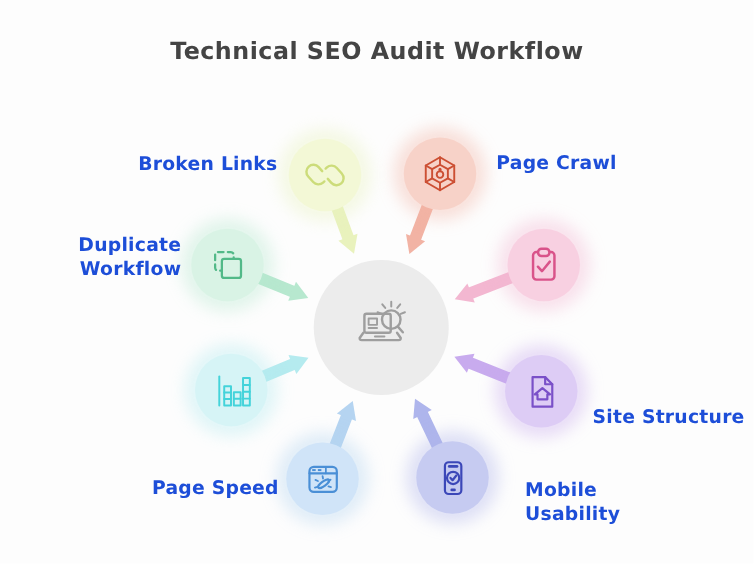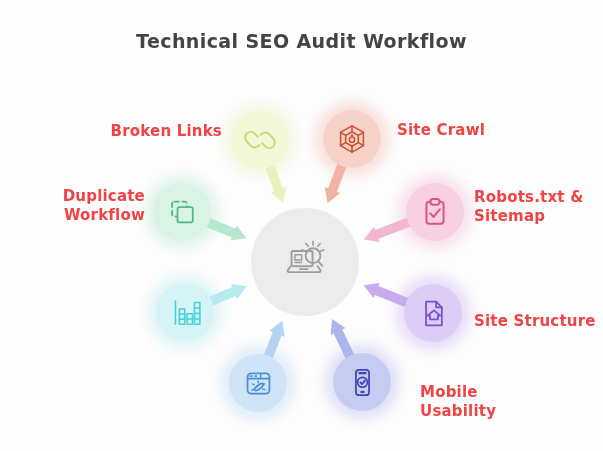--- a/index.html
+++ b/index.html
@@ -18,21 +18,21 @@
     position:absolute;z-index:2;width:108px;height:108px;border-radius:50%;
     display:flex;align-items:center;justify-content:center;
     transform:translate(-50%,-50%);
   }
   .node{
     position:absolute;z-index:2;width:58px;height:58px;border-radius:50%;
     display:flex;align-items:center;justify-content:center;
     transform:translate(-50%,-50%);
   }
   .label{
-    position:absolute;z-index:3;font-size:15px;font-weight:600;color:#ef4444;
+    position:absolute;z-index:3;font-size:15px;font-weight:600;color:#1d4ed8;
     line-height:19px;white-space:pre-line;letter-spacing:.2px;
   }
   .label.r{text-align:right;}
   svg{overflow:visible;display:block;}
   svg *{vector-effect:none;}
   .icn{stroke-linecap:round;stroke-linejoin:round;}
 </style>
 </head>
 <body>
 
@@ -84,73 +84,72 @@
 
   <div class="node" style="left: 352px; top: 139px; background: rgb(247, 210, 200); box-shadow: rgba(242, 179, 164, 0.4) 0px 0px 13px 8px;">
     <svg width="34" height="34" viewBox="0 0 40 40" class="icn" fill="none" stroke="currentColor" stroke-width="1.8" style="color: rgb(204, 79, 51);">
       <polygon points="20,4.5 6.6,12.2 6.6,27.8 20,35.5 33.4,27.8 33.4,12.2"></polygon>
       <polygon points="20,11.5 12.6,15.7 12.6,24.3 20,28.5 27.4,24.3 27.4,15.7"></polygon>
       <path d="M20 4.5 V11.5 M6.6 12.2 L12.6 15.7 M6.6 27.8 L12.6 24.3 M20 35.5 V28.5 M33.4 27.8 L27.4 24.3 M33.4 12.2 L27.4 15.7"></path>
       <circle cx="20" cy="20.8" r="3.1"></circle>
       <circle cx="20" cy="15.9" r="1.5" fill="currentColor" stroke="none"></circle>
     </svg>
   </div>
-  <div class="label" style="left:397px;top:121px;">Site Crawl</div>
+  <div class="label" style="left:397px;top:121px;">Page Crawl</div>
 
   <div class="node" style="left: 182px; top: 212px; background: rgb(217, 243, 229); box-shadow: rgba(183, 232, 207, 0.4) 0px 0px 13px 8px;">
     <svg width="36" height="36" viewBox="0 0 40 40" class="icn" fill="none" stroke="currentColor" stroke-width="2" style="color: rgb(82, 185, 136);">
       <rect x="9" y="8.5" width="16.5" height="16.5" rx="2.5" stroke-dasharray="5 3.8"></rect>
       <rect x="15" y="14.5" width="17" height="17" rx="2" style="fill: rgb(217, 243, 229);"></rect>
     </svg>
   </div>
   <div class="label r" style="right:458px;top:187px;">Duplicate
 Workflow</div>
 
   <div class="node" style="left: 435px; top: 212px; background: rgb(248, 208, 225); box-shadow: rgba(243, 183, 209, 0.4) 0px 0px 13px 8px;">
     <svg width="36" height="36" viewBox="0 0 40 40" class="icn" fill="none" stroke="currentColor" stroke-width="2.2" style="color: rgb(217, 83, 138);">
       <rect x="10.5" y="8.5" width="19" height="24.5" rx="3"></rect>
       <rect x="15" y="5.5" width="10" height="6.5" rx="3" style="fill: rgb(248, 208, 225);"></rect>
       <path d="M14.8 21.5 l3.6 4 7 -8.5"></path>
     </svg>
   </div>
-  <div class="label" style="left:474px;top:188px;">Robots.txt &amp;
-Sitemap</div>
 
   <div class="node" style="left: 185px; top: 312px; background: rgb(214, 244, 246); box-shadow: rgba(181, 235, 239, 0.4) 0px 0px 13px 8px;">
     <svg width="35" height="35" viewBox="0 0 40 40" class="icn" fill="none" stroke="currentColor" stroke-width="1.8" style="color: rgb(68, 211, 218);">
       <path d="M8.5 7 V33.5"></path>
       <rect x="13" y="16" width="6.2" height="17.5"></rect>
       <path d="M13 21.8 h6.2 M13 27.6 h6.2"></path>
       <rect x="21.8" y="21.5" width="6.2" height="12"></rect>
       <path d="M21.8 27.5 h6.2"></path>
       <rect x="30.2" y="8.5" width="6.2" height="25"></rect>
       <path d="M30.2 14.8 h6.2 M30.2 21 h6.2 M30.2 27.3 h6.2"></path>
     </svg>
   </div>
 
   <div class="node" style="left: 433px; top: 313px; background: rgb(221, 204, 245); box-shadow: rgba(200, 171, 238, 0.4) 0px 0px 13px 8px;">
     <svg width="35" height="35" viewBox="0 0 40 40" class="icn" fill="none" stroke="currentColor" stroke-width="2" style="color: rgb(122, 80, 200);">
       <path d="M11.5 6.5 H23 L29.5 13 V33.5 H11.5 Z"></path>
       <path d="M23 6.5 V13 H29.5"></path>
       <path d="M20.5 16.5 L27.5 22.3 H25 V26.8 H16 V22.3 H13.5 Z"></path>
     </svg>
   </div>
-  <div class="label" style="left:474px;top:312px;">Site Structure</div>
+  <div class="label" style="left:474px;top:324px;">Site Structure</div>
 
   <div class="node" style="left: 258px; top: 383px; background: rgb(208, 228, 248); box-shadow: rgba(181, 212, 241, 0.4) 0px 0px 13px 8px;">
     <svg width="35" height="35" viewBox="0 0 40 40" class="icn" fill="none" stroke="currentColor" stroke-width="2" style="color: rgb(74, 143, 214);">
       <rect x="7.5" y="8.5" width="25" height="23" rx="4"></rect>
       <path d="M7.5 14.5 H32.5"></path>
       <rect x="10" y="10.6" width="3.2" height="1.8" fill="currentColor" stroke="none"></rect>
       <rect x="15.2" y="10.6" width="3.2" height="1.8" fill="currentColor" stroke="none"></rect>
       <path d="M22.5 9 V14.5" stroke-width="1.6"></path>
       <ellipse cx="20.5" cy="24" rx="6" ry="2.1" transform="rotate(-36 20.5 24)"></ellipse>
       <path d="M12.5 27.5 l2.3 -0.7 M13 20.5 l2.2 1 M19.5 17 l0.4 2.2 M27.2 27 l-2.3 -0.6 M26.8 20.3 l-2 1.1" stroke-width="1.7"></path>
     </svg>
   </div>
+  <div class="label r" style="right:380px;top:381px;">Page Speed</div>
 
   <div class="node" style="left: 362px; top: 382px; background: rgb(198, 203, 241); box-shadow: rgba(174, 181, 236, 0.4) 0px 0px 13px 8px;">
     <svg width="35" height="35" viewBox="0 0 40 40" class="icn" fill="none" stroke="currentColor" stroke-width="2" style="color: rgb(59, 71, 184);">
       <rect x="12.5" y="5.5" width="15" height="29" rx="3.5"></rect>
       <path d="M16.5 9.3 H23.5" stroke-width="2.6"></path>
       <path d="M18.8 30.8 H21.2" stroke-width="2.6"></path>
       <circle cx="20" cy="19.8" r="5.6"></circle>
       <path d="M17.6 19.8 l1.9 2.1 3.4 -4.3"></path>
     </svg>
   </div>

